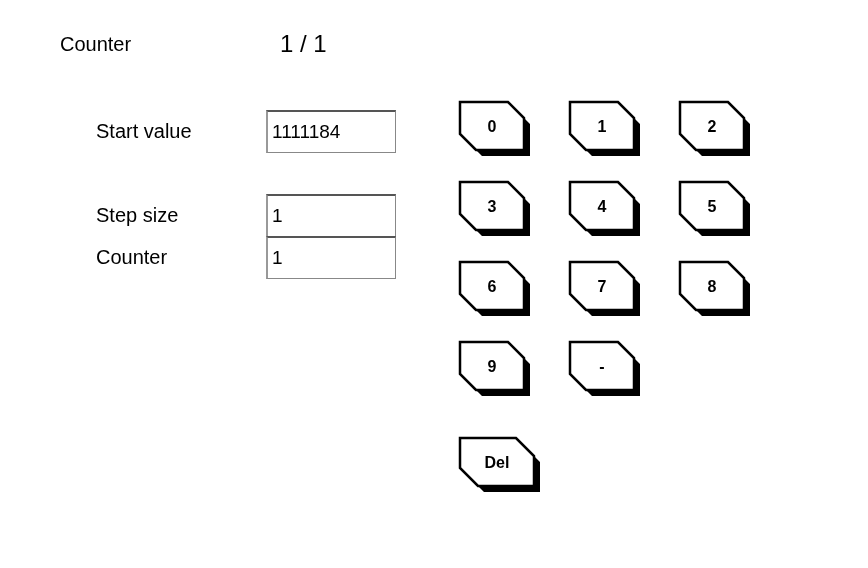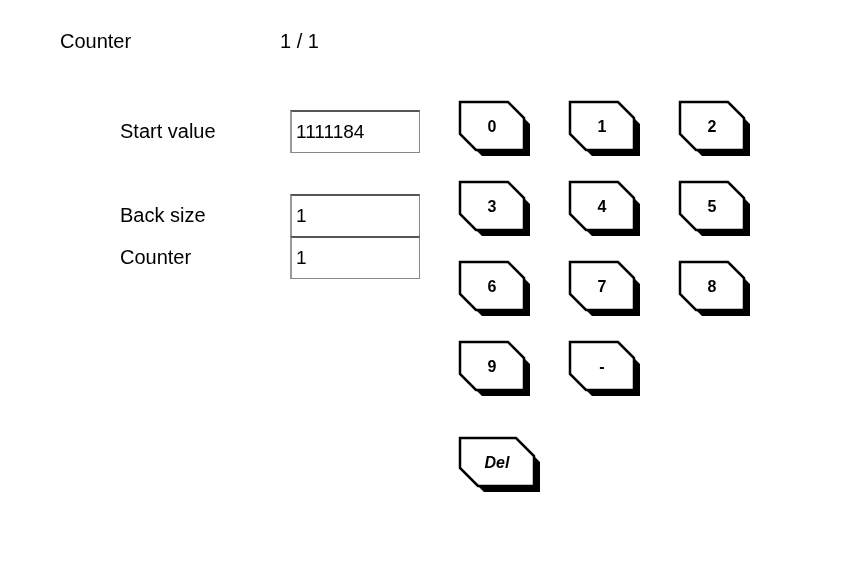--- a/index.html
+++ b/index.html
@@ -20,26 +20,26 @@
       position: absolute;
       top: 30px;
       left: 60px;
       display: flex;
       align-items: center;
     }
     .header-title {
       width: 220px;
     }
     .header-page {
-      font-size: 20px;
+      font-size: 24px;
     }
     .fields {
       position: absolute;
       top: 110px;
-      left: 120px;
+      left: 96px;
     }
     .field-row {
       display: flex;
       align-items: center;
       height: 42px;
     }
     .field-label {
       width: 170px;
     }
     .field-input {
@@ -88,21 +88,20 @@
     .key-label {
       position: relative;
       z-index: 2;
       margin-top: -6px;
       margin-left: -6px;
     }
     .action-row {
       display: flex;
       gap: 29px;
       align-items: center;
-      font-style: italic;
     }
     .action-key {
       width: 80px;
       height: 56px;
       position: relative;
       display: flex;
       align-items: center;
       justify-content: center;
       font-size: 16px;
       font-weight: bold;
@@ -155,21 +154,21 @@
 </div>
 
 <div class="fields">
   <div class="field-row">
     <div class="field-label">Start value</div>
     <input class="field-input" value="1111184" style="">
   </div>
   <div class="field-row">
   </div>
   <div class="field-row">
-    <div class="field-label">Back size</div>
+    <div class="field-label">Step size</div>
     <input class="field-input" value="1" style="">
   </div>
   <div class="field-row">
     <div class="field-label">Counter</div>
     <input class="field-input" value="1" style="">
   </div>
   <div class="field-row">
   </div>
 </div>
 

